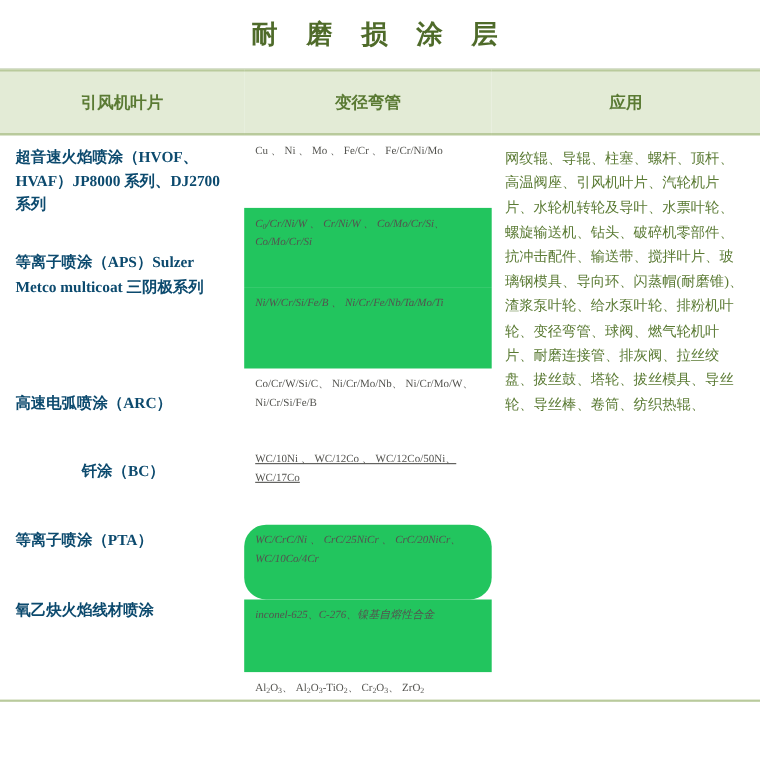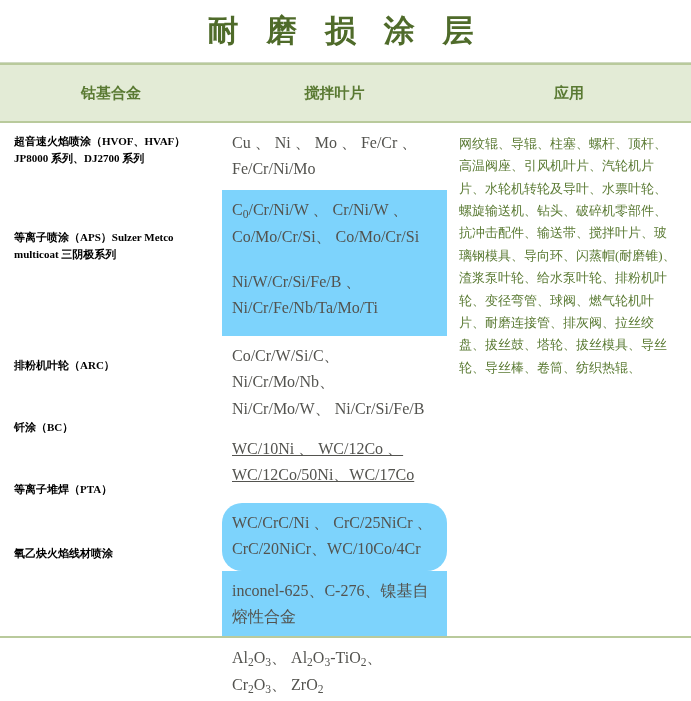--- a/index.html
+++ b/index.html
@@ -21,21 +21,21 @@
     box-sizing: border-box;
   }
   .title-bar {
     height: 62px;
     display: flex;
     align-items: center;
     justify-content: center;
     border-bottom: 1px solid #cfd9c2;
   }
   .title-bar .title {
-    font-size: 31px;
+    font-size: 24px;
     letter-spacing: 10px;
     color: #4f6b2a;
     font-weight: bold;
     font-family: "Liberation Serif", "DejaVu Serif", serif;
   }
   table.main {
     border-collapse: collapse;
     width: 691px;
     table-layout: fixed;
   }
@@ -53,35 +53,36 @@
   col.c1 { width: 222px; }
   col.c2 { width: 225px; }
   col.c3 { width: 244px; }
 
   td {
     vertical-align: top;
     padding: 0;
   }
   .proc-cell {
     padding: 10px 12px 10px 14px;
-    font-size: 11px;
+    font-size: 14px;
     line-height: 1.55;
-    color: #000000;
+    color: #0c4a6e;
     font-weight: bold;
     font-family: "Liberation Serif", "DejaVu Serif", serif;
   }
   .mat-cell {
     padding: 7px 10px 7px 10px;
-    font-size: 16px;
+    font-size: 10px;
     line-height: 1.65;
     color: #53534f;
     font-family: "Liberation Serif", "DejaVu Serif", serif;
   }
   .mat-cell.shaded {
-    background: #7dd3fc;
+    background: #22c55e;
+    font-style: italic;
   }
   .app-cell {
     padding: 10px 14px 10px 12px;
     font-size: 13px;
     line-height: 1.72;
     color: #5a7a33;
     font-family: "Liberation Serif", "DejaVu Serif", serif;
   }
   .bottom-rule {
     position: absolute;
@@ -106,44 +107,44 @@
   </div>
 
   <table class="main">
     <colgroup>
       <col class="c1">
       <col class="c2">
       <col class="c3">
     </colgroup>
     <thead>
       <tr>
-        <th>钴基合金</th>
-        <th>搅拌叶片</th>
+        <th>引风机叶片</th>
+        <th>变径弯管</th>
         <th>应用</th>
       </tr>
     </thead>
     <tbody>
       <tr>
         <td>
           <table style="border-collapse:collapse;width:100%;table-layout:fixed;">
             <tbody id="proc-list">
                 <tr class="proc-row">
                   <td class="proc-cell" style="height: 76px;">超音速火焰喷涂（HVOF、HVAF）JP8000 系列、DJ2700 系列</td>
                 </tr>
                 <tr class="proc-row">
                   <td class="proc-cell" style="height: 108px; margin-left: 19px;">等离子喷涂（APS）Sulzer Metco multicoat 三阴极系列</td>
                 </tr>
                 <tr class="proc-row">
-                  <td class="proc-cell" style="height: 42px;">排粉机叶轮（ARC）</td>
+                  <td class="proc-cell" style="height: 42px;">高速电弧喷涂（ARC）</td>
                 </tr>
                 <tr class="proc-row">
-                  <td class="proc-cell" style="height: 42px;">钎涂（BC）</td>
+                  <td class="proc-cell" style="height: 42px; text-align: center;">钎涂（BC）</td>
                 </tr>
                 <tr class="proc-row">
-                  <td class="proc-cell" style="height: 44px;">等离子堆焊（PTA）</td>
+                  <td class="proc-cell" style="height: 44px;">等离子喷涂（PTA）</td>
                 </tr>
                 <tr class="proc-row">
                   <td class="proc-cell" style="height: 44px;">氧乙炔火焰线材喷涂</td>
                 </tr>
               </tbody>
           </table>
         </td>
         <td>
           <table style="border-collapse:collapse;width:100%;table-layout:fixed;">
             <tbody id="mat-list">

